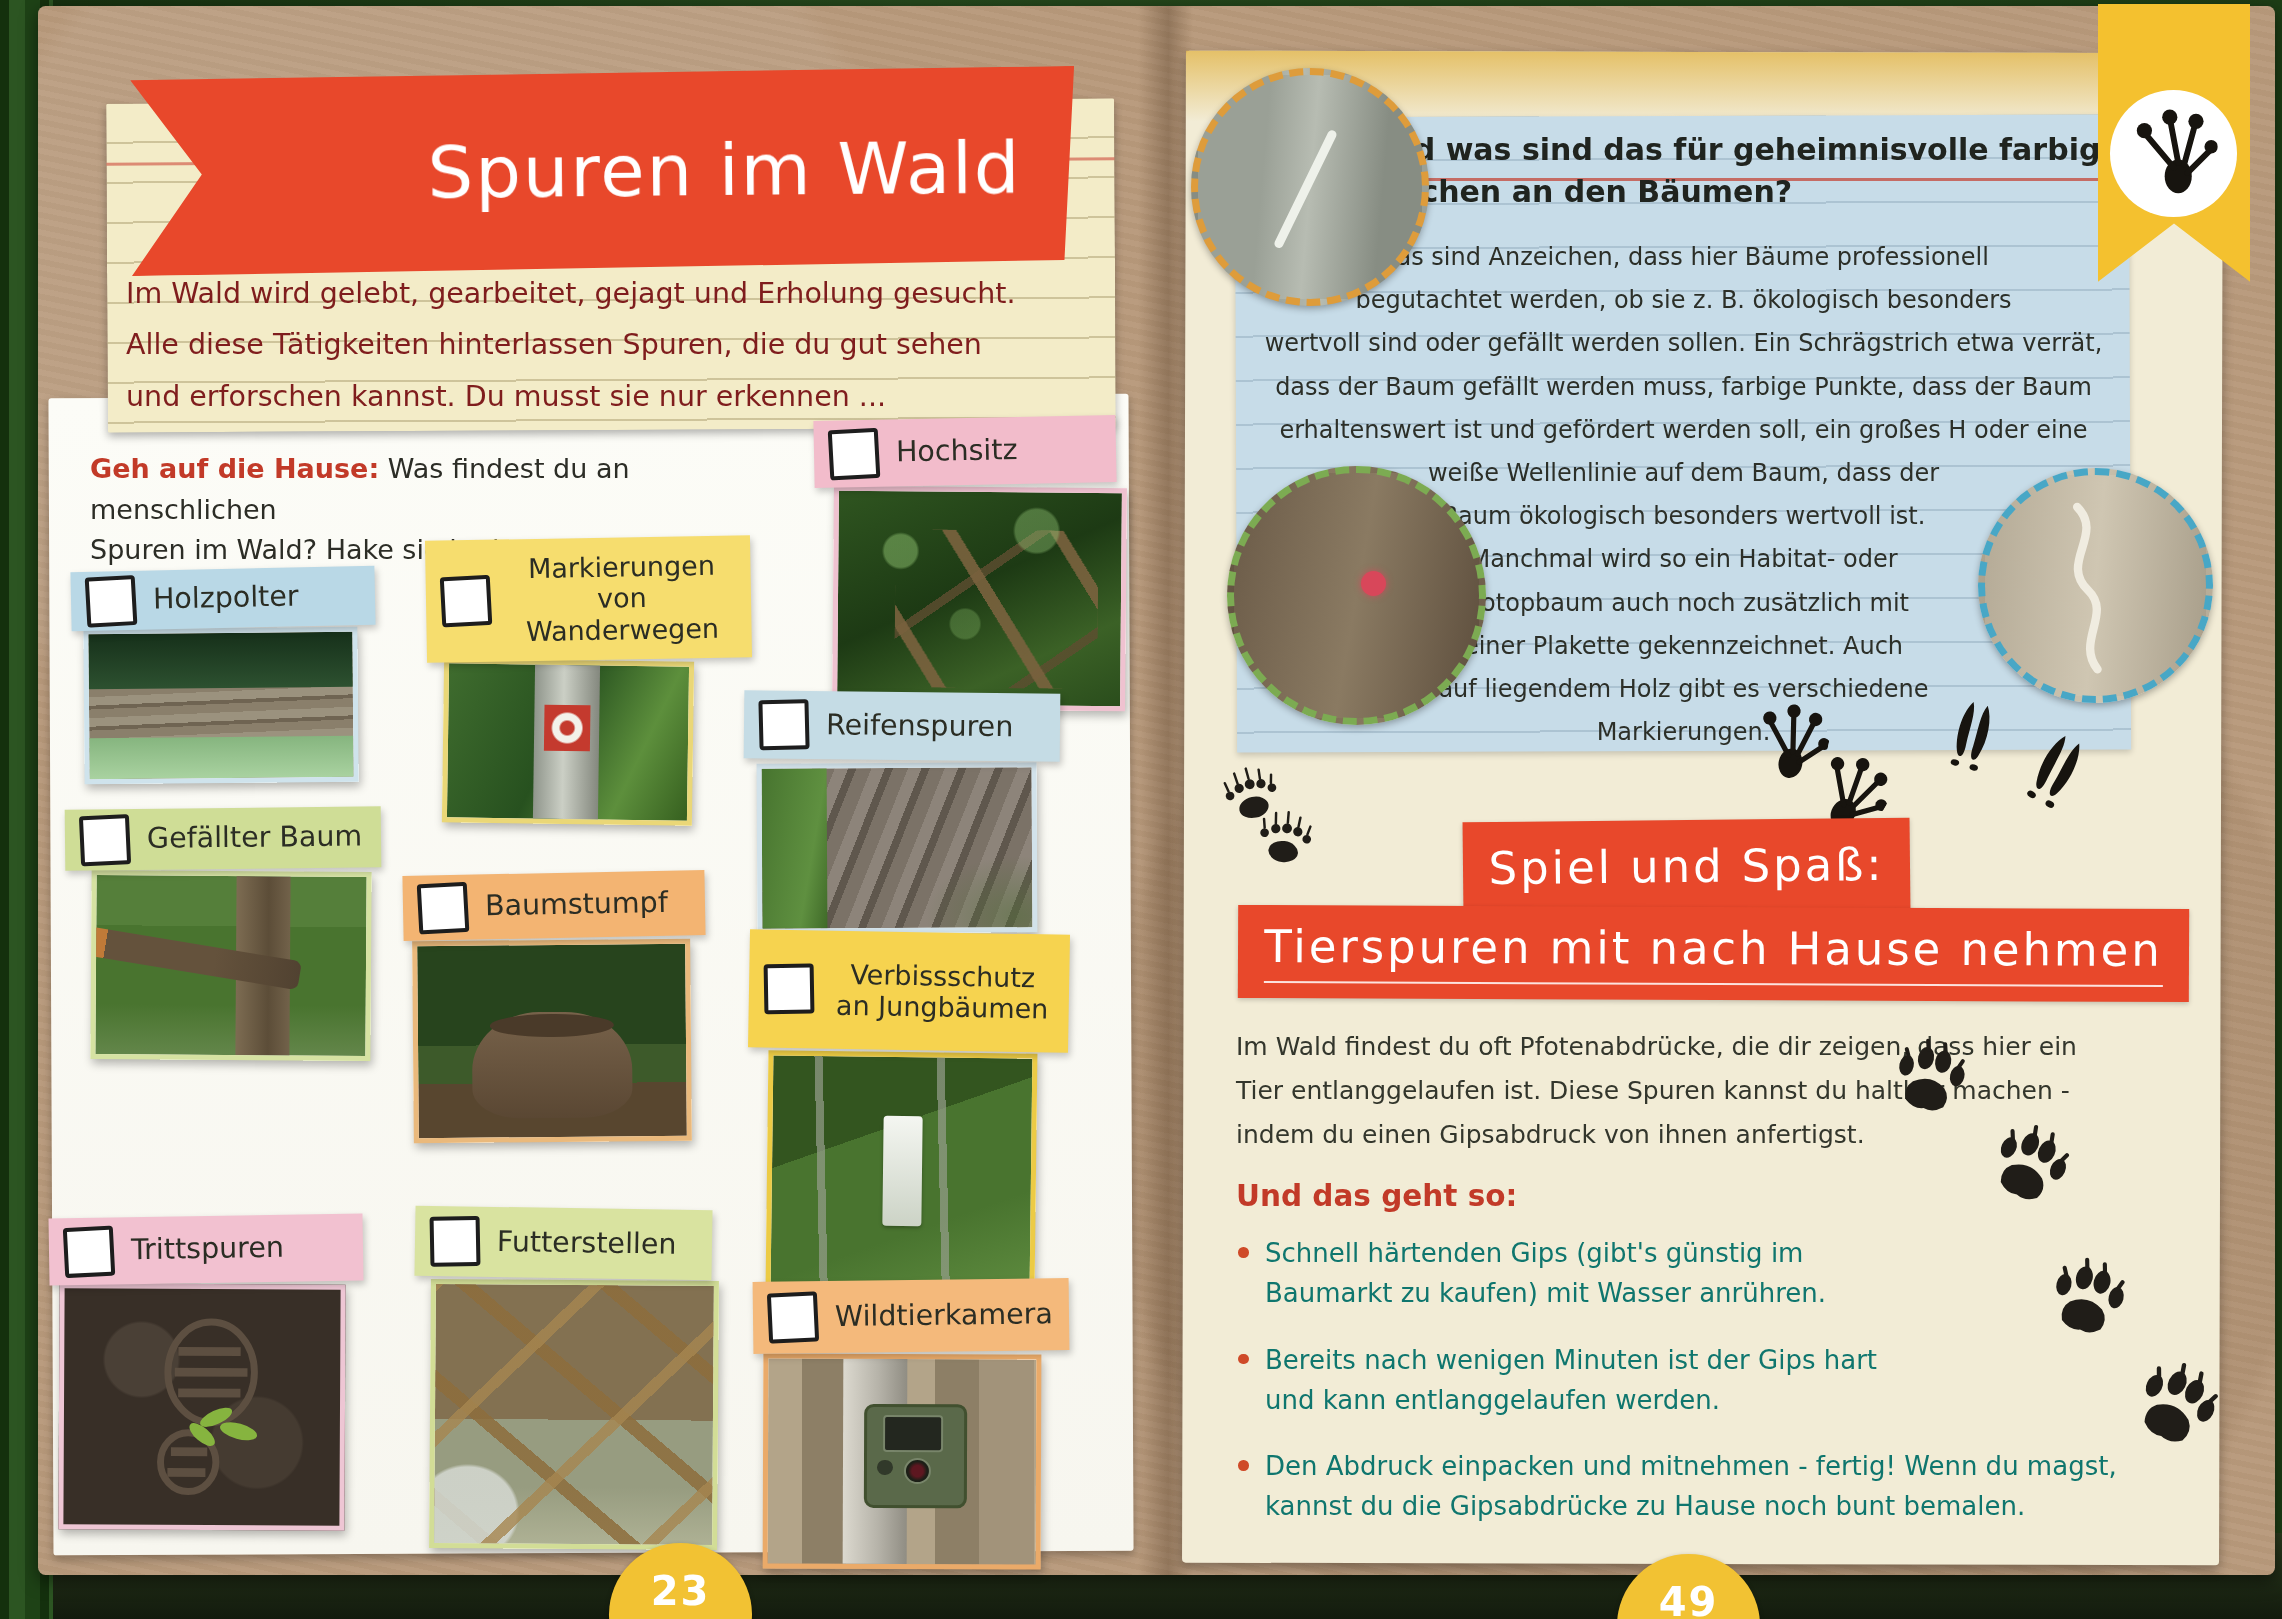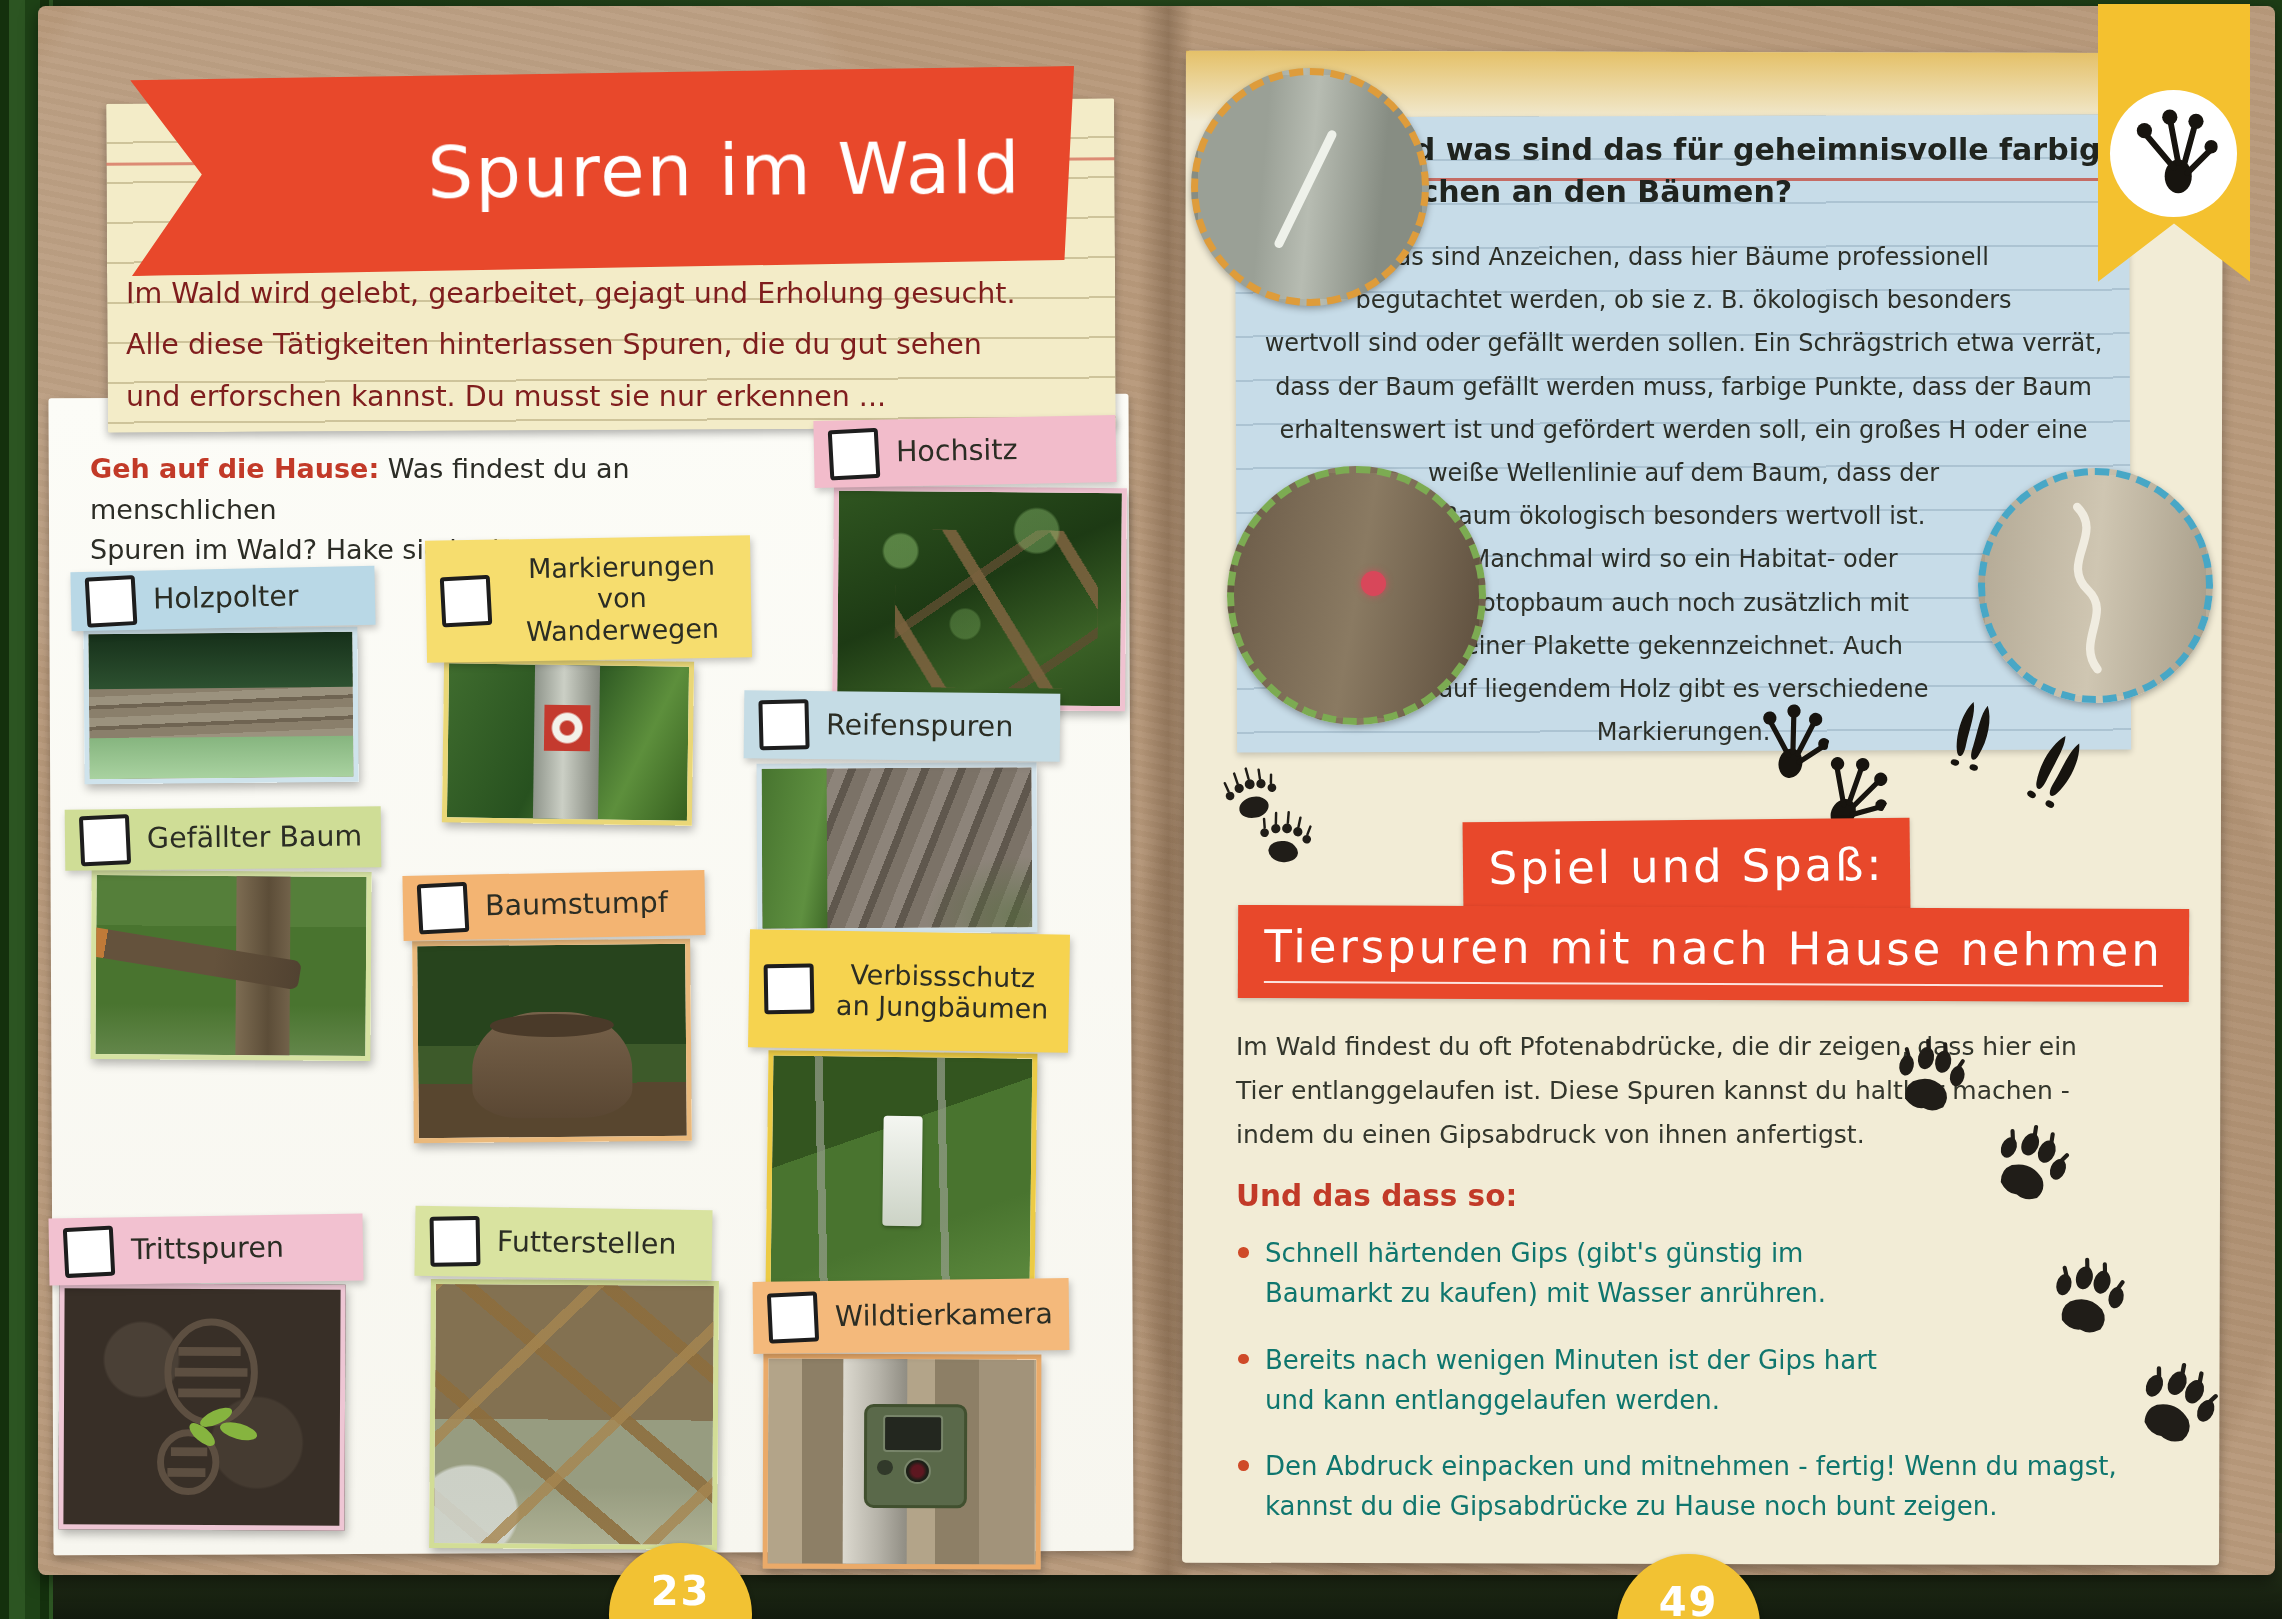--- a/index.html
+++ b/index.html
@@ -328,28 +328,28 @@
   <div class="banner b1" style="background-color: rgb(232, 72, 43);">
     <span>Spiel und Spaß:</span>
   </div>
   <div class="banner b2" style="background-color: rgb(232, 72, 43);">
     <span>Tierspuren mit nach Hause nehmen</span>
   </div>
 
   <p class="act-intro">Im Wald findest du oft Pfotenabdrücke, die dir zeigen, dass hier ein
 Tier entlanggelaufen ist. Diese Spuren kannst du haltbar machen -
 indem du einen Gipsabdruck von ihnen anfertigst.</p>
-  <p class="steps-label" style="color: rgb(194, 58, 40);">Und das dass so:</p>
+  <p class="steps-label" style="color: rgb(194, 58, 40);">Und das geht so:</p>
   <ul class="steps">
     <li>Schnell härtenden Gips (gibt's günstig im
 Baumarkt zu kaufen) mit Wasser anrühren.</li>
     <li>Bereits nach wenigen Minuten ist der Gips hart
 und kann entlanggelaufen werden.</li>
     <li>Den Abdruck einpacken und mitnehmen - fertig! Wenn du magst,
-kannst du die Gipsabdrücke zu Hause noch bunt zeigen.</li>
+kannst du die Gipsabdrücke zu Hause noch bunt bemalen.</li>
   </ul>
 
   <svg class="track" style="left:1891px;top:1029px;width:80px;height:88px;transform:rotate(12deg)" viewBox="0 0 84 92" width="80" height="88">
       <use href="#sym-wolf"></use>
     </svg>
   <svg class="track" style="left:1990px;top:1115px;width:84px;height:91px;transform:rotate(24deg)" viewBox="0 0 88 96" width="84" height="91">
       <use href="#sym-wolf"></use>
     </svg>
   <svg class="track" style="left:2047px;top:1248px;width:84px;height:91px;transform:rotate(14deg)" viewBox="0 0 88 96" width="84" height="91">
       <use href="#sym-wolf"></use>

